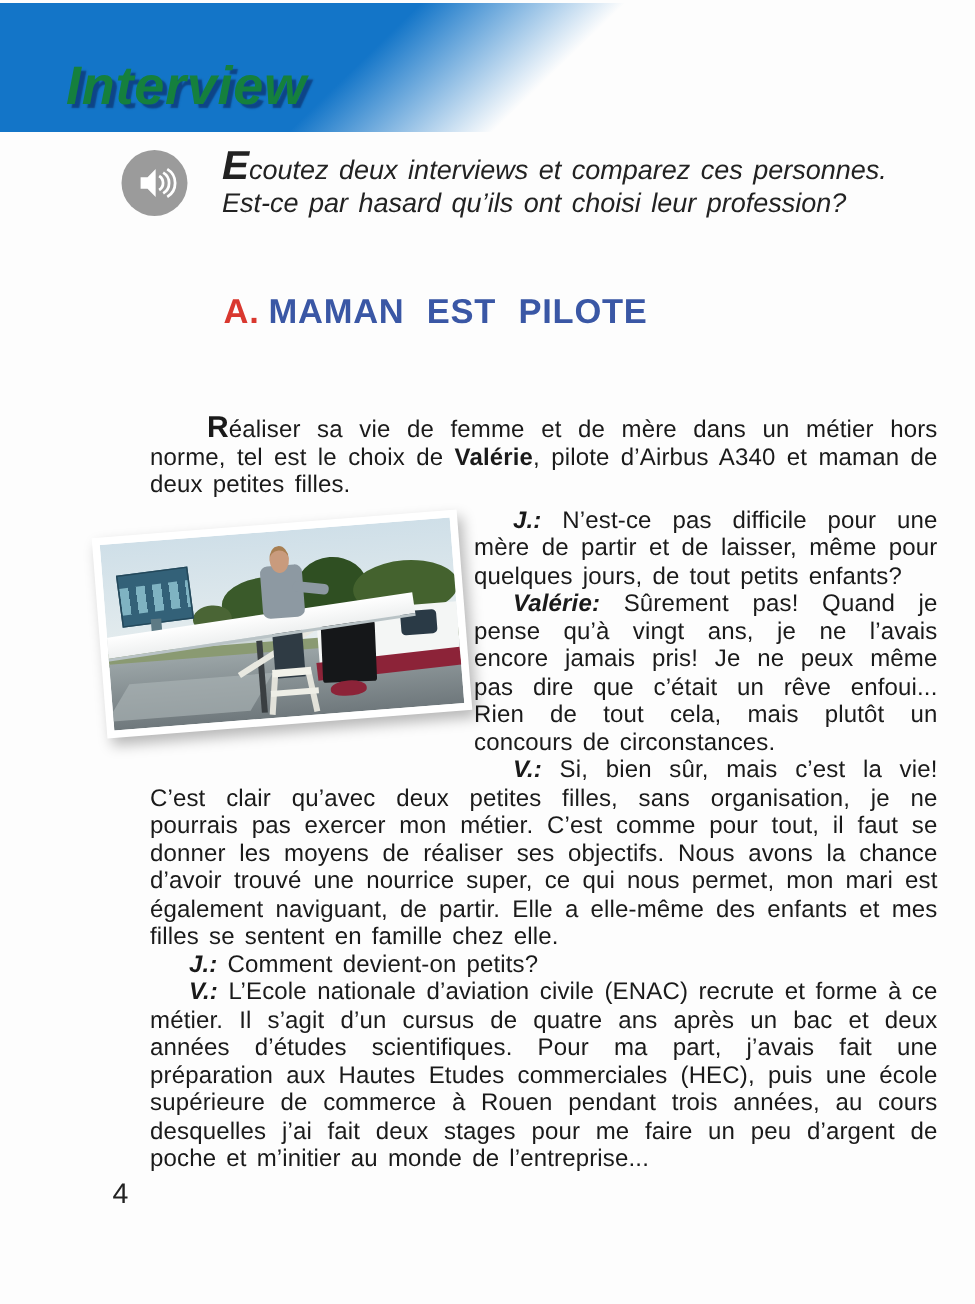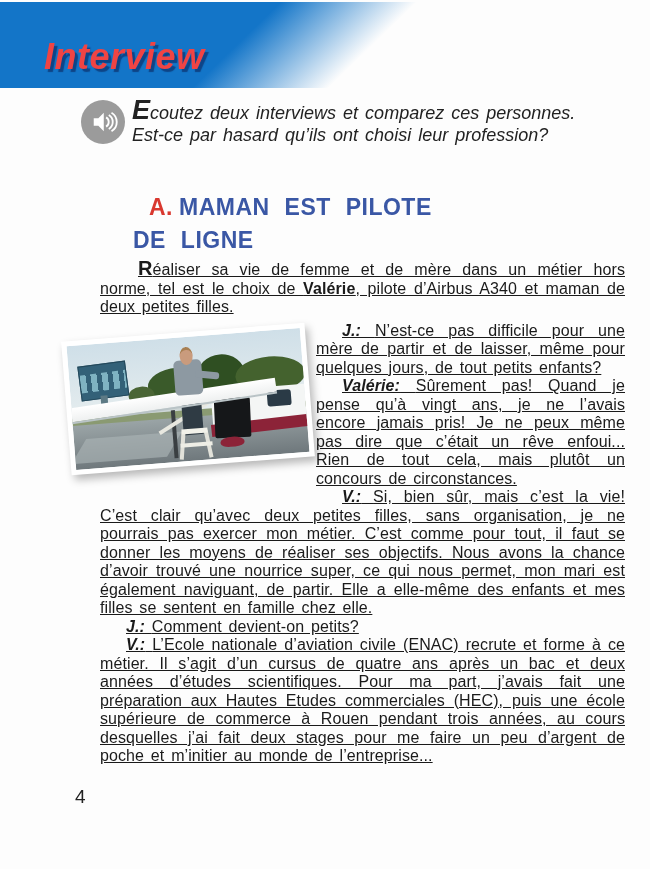--- a/index.html
+++ b/index.html
@@ -4,48 +4,48 @@
 <style>
   html,body{margin:0;padding:0;}
   body{
     width:650px;height:869px;position:relative;background:#fdfdfd;
     font-family:"Liberation Sans", sans-serif;color:#1a1a1a;overflow:hidden;
   }
   
   .banner-svg{position:absolute;top:2px;left:0;}
   .interview-title{
     position:absolute;left:44px;top:36px;
-    font-size:36px;font-weight:bold;font-style:italic;color:#ef4444;
+    font-size:36px;font-weight:bold;font-style:italic;color:#15803d;
     letter-spacing:.5px;
     text-shadow:3px 3px 1px rgba(12,50,110,.72);
   }
   
   .audio-icon{
     position:absolute;left:81px;top:100px;width:44px;height:44px;border-radius:50%;
     background:#9b9b9b;display:flex;align-items:center;justify-content:center;
   }
   
   .intro{
-    position:absolute;left:132px;top:101px;width:445px;
+    position:absolute;left:148px;top:101px;width:445px;
     font-style:italic;font-size:18px;line-height:21.5px;color:#222;
     word-spacing:2px;
   }
   .intro .dropcap{font-weight:bold;font-size:27px;line-height:18px;}
   
   .heading{
     position:absolute;left:133px;top:191px;
     font-size:23px;font-weight:bold;line-height:33px;
-    letter-spacing:.5px;word-spacing:8px;color:#3a57a5;
+    letter-spacing:.5px;word-spacing:8px;color:#3a57a5;text-align:right;
   }
   .heading .line1{text-indent:16px;}
   .heading .label{color:#d9382f;margin-right:6px;}
   
   .main{
-    position:absolute;left:100px;top:259px;width:525px;
-    font-size:16px;line-height:18.5px;text-decoration:underline;
+    position:absolute;left:100px;top:276px;width:525px;
+    font-size:16px;line-height:18.5px;
   }
   .main p{margin:0;text-align:justify;word-spacing:2.2px;letter-spacing:.1px;}
   .lead{text-indent:38px;margin-bottom:5px !important;}
   .lead .dropcap{font-weight:bold;font-size:20px;}
   .speaker{font-weight:bold;font-style:italic;}
   .dlg{text-indent:26px;}
   
   .photo-float{float:left;width:216px;height:172px;}
   .photo-frame{
     width:234px;height:124px;margin-left:-34px;margin-top:10px;
@@ -108,21 +108,20 @@
     <path d="M33,10 a14,14 0 0 1 0,24" fill="none" stroke="#ffffff" stroke-width="2.4"></path>
   </svg>
 </div>
 
 <div class="intro">
   <span class="dropcap">E</span><span>coutez deux interviews et comparez ces personnes. Est-ce par hasard qu’ils ont choisi leur profession?</span>
 </div>
 
 <div class="heading">
   <div class="line1"><span class="label">A.</span><span>MAMAN EST PILOTE</span></div>
-  <div class="line2">DE LIGNE</div>
 </div>
 
 <div class="main">
 
   <p class="lead"><span class="dropcap">R</span><span>éaliser sa vie de femme et de mère dans un métier hors norme, tel est le choix de </span><b>Valérie</b><span>, pilote d’Airbus A340 et maman de deux petites filles.</span></p>
 
   <div class="photo-float">
     <div class="photo-frame">
       <div class="scene">
         <div class="sky"></div>

